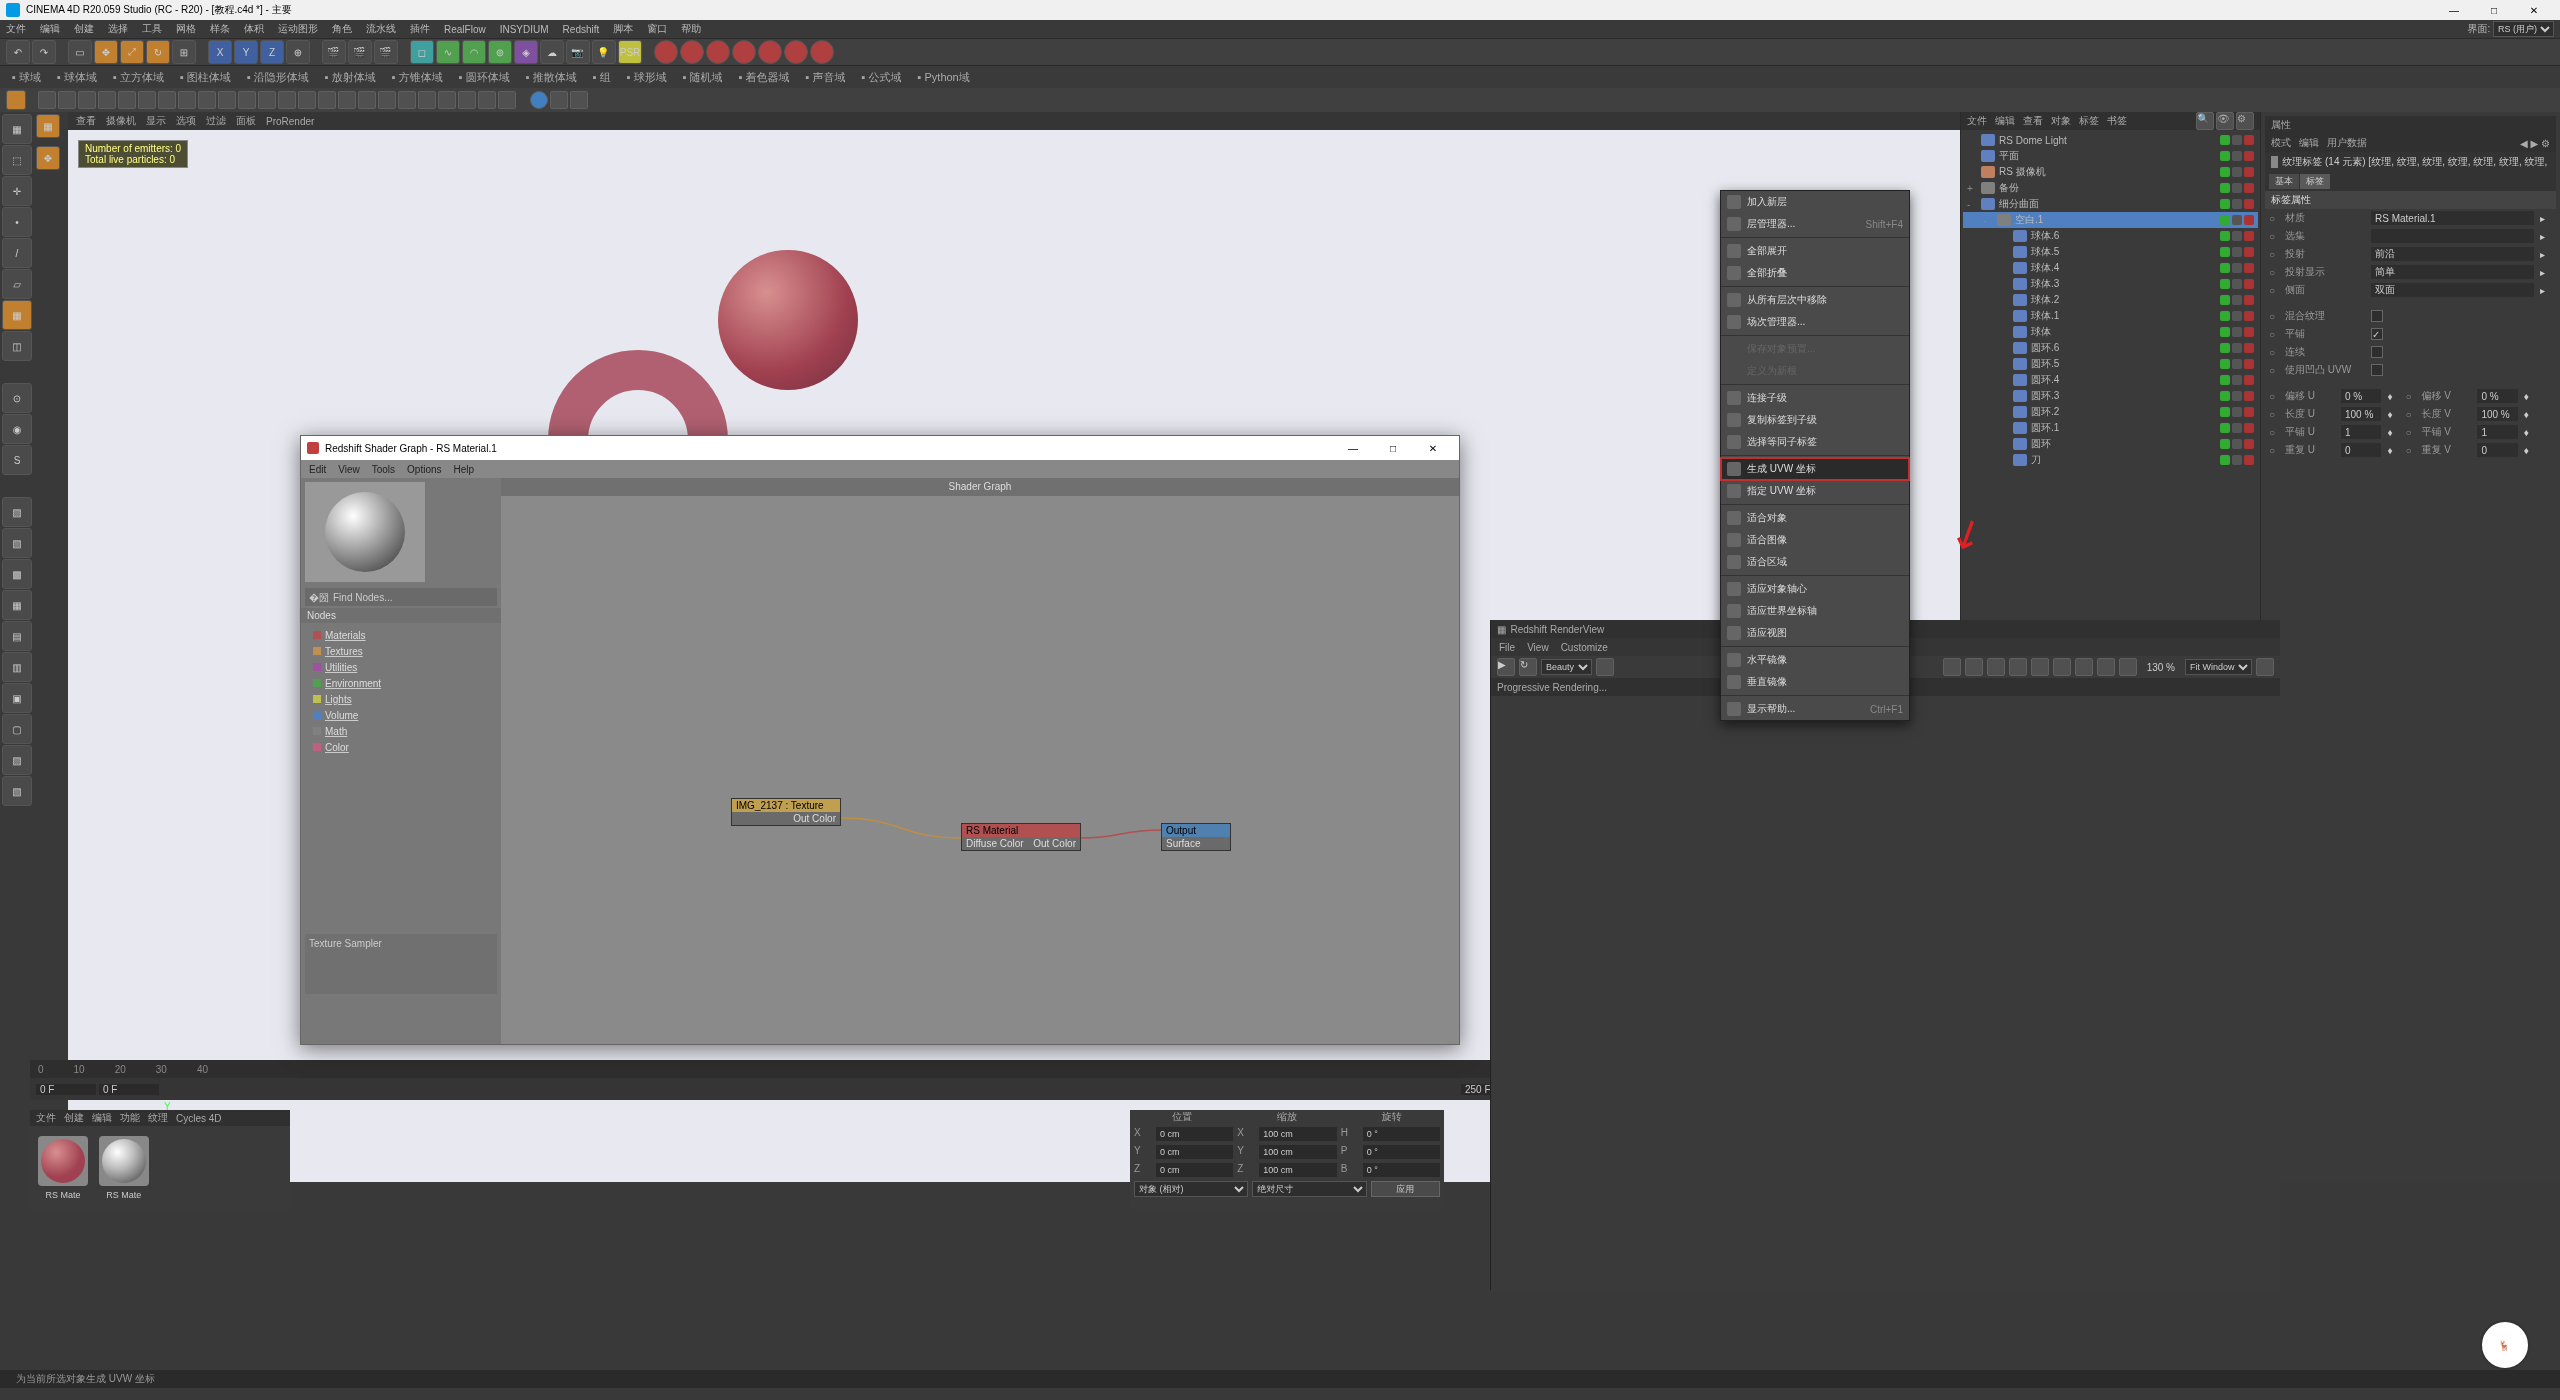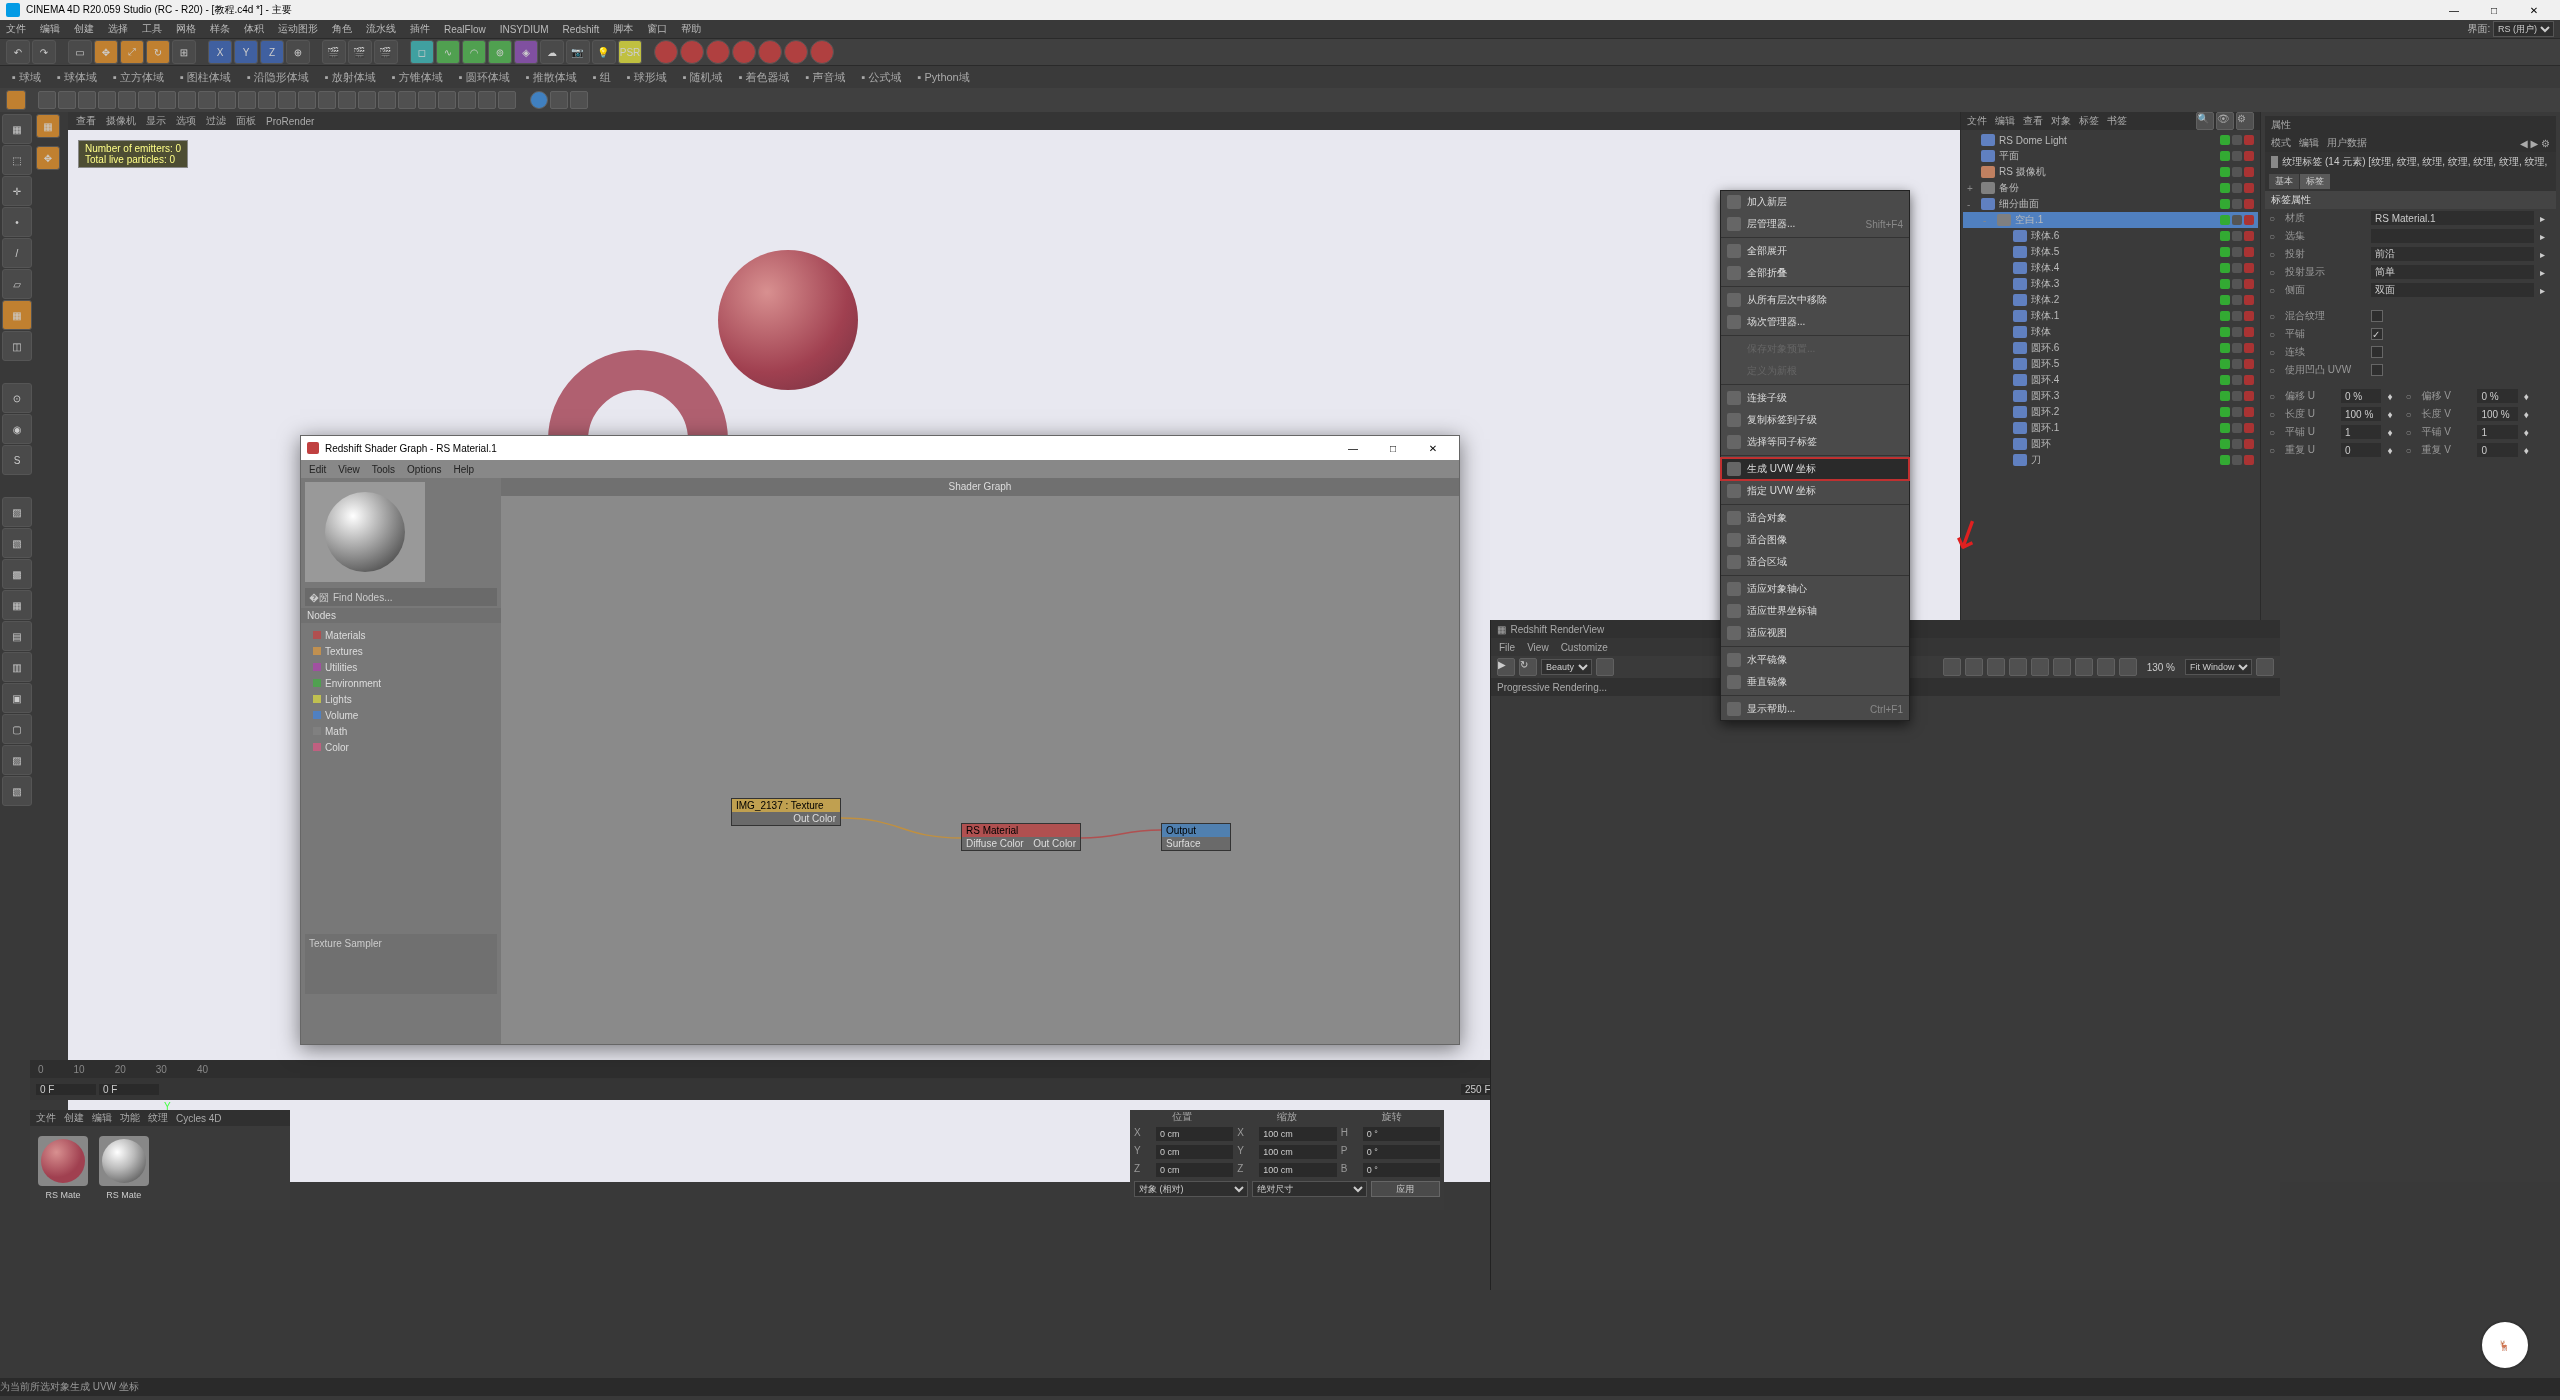--- a/index.html
+++ b/index.html
@@ -55,21 +55,21 @@
 
 .shader-win { position:absolute; left:300px; top:435px; width:1160px; height:610px; background:#9a9a9a; border:1px solid #666; box-shadow:0 4px 20px rgba(0,0,0,0.5); z-index:50; }
 .shader-title { height:24px; background:#fff; color:#000; display:flex; align-items:center; padding:0 6px; }
 .shader-title .spacer { flex:1; }
 .shader-menu { height:18px; background:#888; display:flex; align-items:center; gap:12px; padding:0 8px; color:#222; }
 .shader-body { display:flex; height:calc(100% - 42px); }
 .shader-left { width:200px; background:#787878; display:flex; flex-direction:column; }
 .shader-preview { width:120px; height:100px; background:#999; margin:4px; display:flex; align-items:center; justify-content:center; }
 .shader-sphere { width:80px; height:80px; border-radius:50%; background:radial-gradient(circle at 35% 30%,#fff,#aaa 40%,#555 80%); }
 .shader-search { height:18px; background:#6a6a6a; margin:2px 4px; padding:0 4px; color:#ccc; display:flex; align-items:center; }
-.shader-nodes { padding:4px; }
+.shader-nodes { padding:4px;text-decoration:underline; }
 .node-cat { display:flex; align-items:center; gap:4px; height:16px; color:#ddd; font-size:10px; padding-left:8px; }
 .node-cat .sw { width:8px; height:8px; }
 .shader-graph { flex:1; background:#8a8a8a; position:relative; }
 .graph-header { height:18px; background:#707070; color:#ddd; text-align:center; line-height:18px; }
 .gnode { position:absolute; border:1px solid #333; font-size:9px; }
 .gnode .gn-title { padding:1px 4px; color:#000; }
 .gnode .gn-row { background:#6a6a6a; color:#ddd; padding:1px 4px; display:flex; justify-content:space-between; }
 .texture-sampler { position:absolute; left:4px; bottom:50px; width:192px; height:60px; background:#707070; color:#ccc; padding:4px; }
 
 
@@ -97,21 +97,21 @@
 .mat-tabs { height:16px; background:#303030; display:flex; gap:8px; padding:0 6px; color:#aaa; font-size:9px; align-items:center; }
 .mat-slot { width:50px; height:50px; background:#888; display:inline-block; margin:4px; border-radius:4px; position:relative; }
 .mat-ball { width:44px; height:44px; border-radius:50%; background:radial-gradient(circle at 35% 30%,#fff,#bbb 40%,#666 80%); margin:3px; }
 .mat-name { position:absolute; bottom:-14px; left:0; right:0; text-align:center; font-size:9px; color:#ccc; }
 .coord-panel { position:absolute; left:1130px; top:1110px; width:314px; height:100px; background:#3a3a3a; }
 .coord-hdr { height:16px; display:flex; color:#aaa; font-size:9px; }
 .coord-hdr span { flex:1; text-align:center; }
 .coord-row { height:18px; display:flex; gap:4px; padding:1px 4px; }
 .coord-row .cl { width:18px; color:#999; }
 .coord-row .cv { flex:1; background:#2a2a2a; height:14px; color:#ccc; padding:0 4px; display:flex; align-items:center; font-size:9px; }
-.statusbar { position:absolute; left:0; bottom:4px; right:0; height:18px; background:#2a2a2a; color:#999; padding:0 0; display:flex; align-items:center; }
+.statusbar { position:absolute; left:0; bottom:12px; right:0; height:18px; background:#2a2a2a; color:#999; padding:0 16px; display:flex; align-items:center; }
 
 .red-arrow { position:absolute; left:1950px; top:510px; z-index:90; color:#e02020; font-size:40px; transform:rotate(-25deg); pointer-events:none; }
 .watermark { position:absolute; right:30px; bottom:30px; width:50px; height:50px; border-radius:50%; background:#fff; border:2px solid #333; z-index:100; display:flex; align-items:center; justify-content:center; }
 
 .sel { background:#5080c0; }
 select.dd { background:#2e2e2e; color:#ccc; border:1px solid #555; height:16px; font-size:9px; }
 </style>
 </head>
 <body>
 

